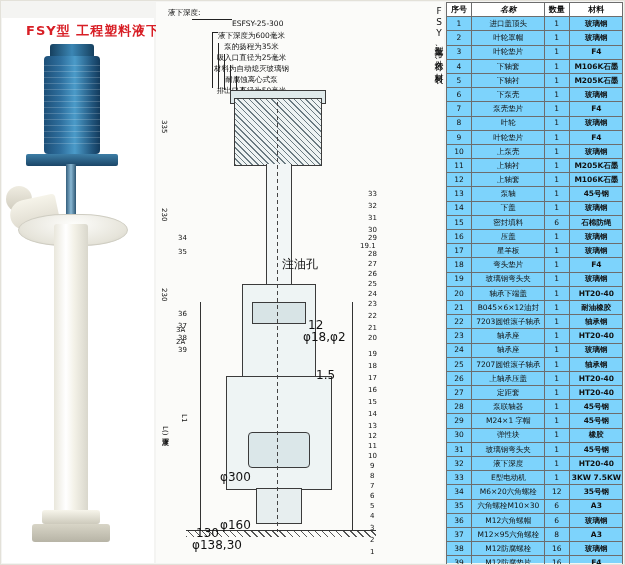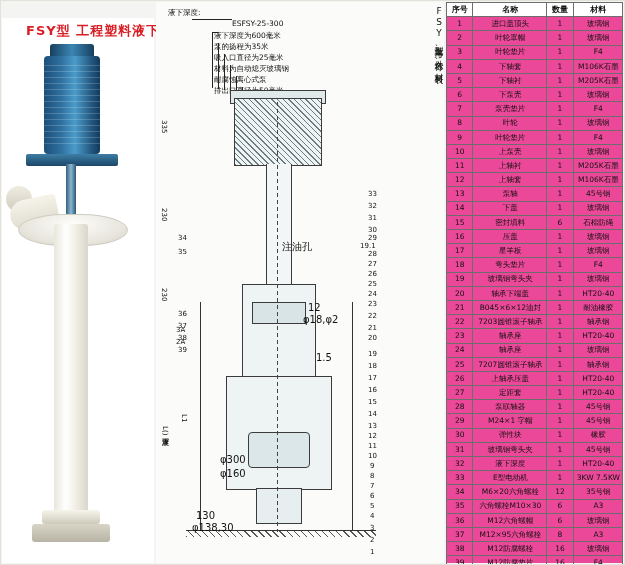--- a/index.html
+++ b/index.html
@@ -146,50 +146,50 @@
   }
   .ground{
     position:absolute;left:30px;top:528px;width:190px;height:1px;background:#333;
   }
   .ground-h{
     position:absolute;left:30px;top:529px;width:190px;height:6px;
     background-image:repeating-linear-gradient(45deg,#555 0 1px,rgba(0,0,0,0) 1px 5px);
   }
 
   
-  .dim{position:absolute;font-size:10px;color:#111;white-space:nowrap;}
+  .dim{position:absolute;font-size:12px;color:#111;white-space:nowrap;margin-top:16px;}
   .dim-v{position:absolute;font-size:7px;color:#111;white-space:nowrap;
     writing-mode:vertical-rl;text-orientation:mixed;}
 
   
   .callout{position:absolute;font-size:7px;color:#111;white-space:nowrap;}
 
   
   .table-wrap{
     position:absolute;left:446px;top:2px;width:177px;height:561px;
-    background:#ec4899;
+    background:#7dd3fc;
   }
   table.parts{
     border-collapse:collapse;width:100%;height:100%;
     font-size:7.5px;color:#111;
   }
   table.parts th,table.parts td{
     border:1px solid #6d6d6d;
     padding:0 1px;
     text-align:center;
     line-height:1;
     height:13.2px;
     white-space:nowrap;
     overflow:hidden;
   }
   table.parts th{font-weight:bold;background:#fff;font-size:8px;}
   .c-no{width:15%;}
   .c-name{width:42%;text-align:left;padding-left:2px !important;}
   .c-qty{width:15%;}
-  .c-mat{width:28%;text-align:left;padding-left:2px !important;}
+  .c-mat{width:28%;text-align:left;padding-left:2px !important;font-weight:bold;}
 
   
   .vcaption{
     position:absolute;left:430px;top:6px;width:14px;
     font-size:9px;color:#111;line-height:11px;
     writing-mode:vertical-rl;text-orientation:upright;
     letter-spacing:1px;
   }
 
   
@@ -218,21 +218,21 @@
     <div class="foot"></div>
   </div>
 
   <div class="title-red">FSY型 工程塑料液下泵</div>
 
   <div class="drawing">
 
     <div class="note-title">液下深度:</div>
     <div class="note-model">ESFSY-25-300</div>
 
-    <div class="note-block" style="left:58px;top:28px;">
+    <div class="note-block" style="left:58px;top:28px;text-align:center;">
       <div>液下深度为600毫米</div>
       <div>泵的扬程为35米</div>
       <div>吸入口直径为25毫米</div>
       <div>材料为自动熄灭玻璃钢</div>
       <div>耐腐蚀离心式泵</div>
       <div>排出口直径为50毫米</div>
     </div>
 
     <div class="ln v1" style="left:56px;top:30px;height:56px;"></div>
     <div class="ln v1" style="left:62px;top:41px;height:46px;"></div>
@@ -258,21 +258,21 @@
     <div class="ground-h"></div>
 
     <div class="dim-v" style="left:4px;top:118px;">335</div>
     <div class="dim-v" style="left:4px;top:206px;">230</div>
     <div class="dim-v" style="left:4px;top:286px;">230</div>
     <div class="dim-v" style="left:4px;top:424px;">L(液下深度)</div>
     <div class="dim-v" style="left:24px;top:412px;">L1</div>
 
     <div class="dim" style="left:126px;top:238px;">注油孔</div>
     <div class="dim" style="left:64px;top:452px;">φ300</div>
-    <div class="dim" style="left:64px;top:466px;text-align:right;">φ160</div>
+    <div class="dim" style="left:64px;top:500px;text-align:right;">φ160</div>
     <div class="dim" style="left:40px;top:508px;">130</div>
     <div class="dim" style="left:36px;top:520px;">φ138,30</div>
     <div class="dim" style="left:147px;top:312px;">φ18,φ2</div>
     <div class="dim" style="left:160px;top:350px;">1.5</div>
     <div class="dim" style="left:152px;top:300px;">12</div>
 
     <div class="callout" style="left:212px;top:188px;">33</div>
     <div class="callout" style="left:212px;top:200px;">32</div>
     <div class="callout" style="left:212px;top:212px;">31</div>
     <div class="callout" style="left:212px;top:224px;">30</div>
@@ -317,21 +317,21 @@
     <div class="callout" style="left:20px;top:336px;">2A</div>
   </div>
 
   <div class="vcaption">FSY型泵序号、件名称、材料表</div>
 
   <div class="table-wrap">
     <table class="parts">
       <thead>
         <tr>
           <th class="c-no">序号</th>
-          <th class="c-name" style="text-align:center;">名称</th>
+          <th class="c-name" style="text-align:center;font-style:italic;">名称</th>
           <th class="c-qty">数量</th>
           <th class="c-mat" style="text-align:center;">材料</th>
         </tr>
       </thead>
       <tbody id="parts-body">
           <tr>
             <td class="c-no">1</td>
             <td class="c-name">进口盖顶头</td>
             <td class="c-qty">1</td>
             <td class="c-mat">玻璃钢</td>

